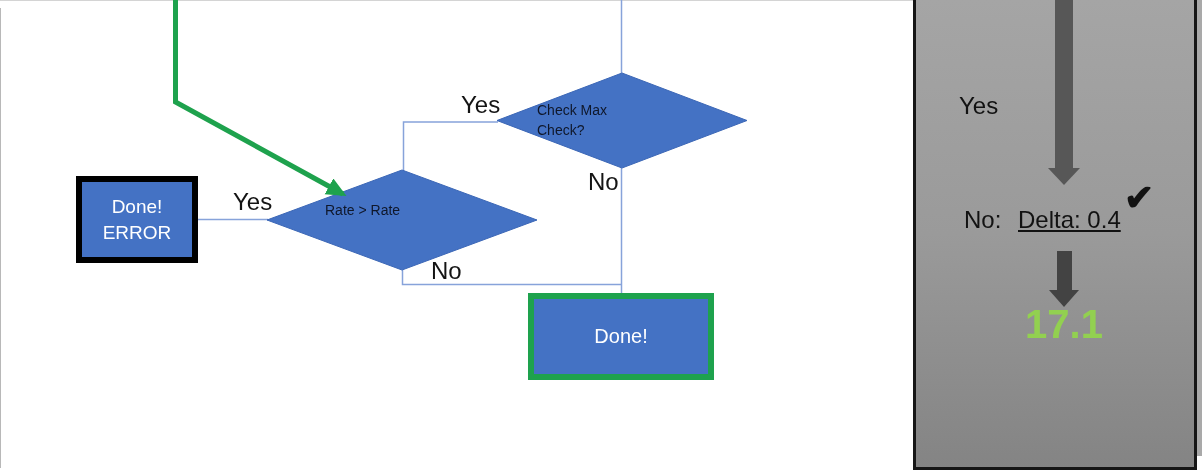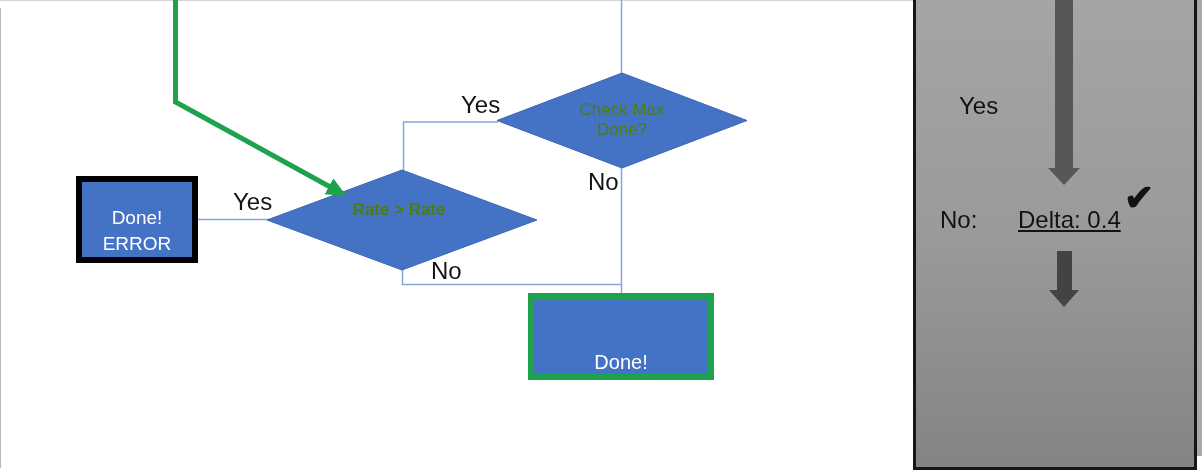--- a/index.html
+++ b/index.html
@@ -17,48 +17,48 @@
   .flow-label {
     position:absolute; font-size:24px; color:#141414; line-height:26px;
     white-space:nowrap;
   }
   .lbl-yes1 { left:461px; top:92px; }
   .lbl-no1  { left:588px; top:169px; }
   .lbl-yes2 { left:233px; top:189px; }
   .lbl-no2  { left:431px; top:258px; }
 
   .diamond-text {
-    position:absolute; width:170px; text-align:center;
-    color:#4d7c0f; font-size:17px; line-height:20px;
+    position:absolute; width:170px; 
+    color:#0f172a; font-size:14px; line-height:20px;
   }
   .dt1 { left:537px; top:100px; }
-  .dt2 { left:314px; top:200px;font-weight:bold; }
+  .dt2 { left:325px; top:200px; }
 
   .flow-box {
     position:absolute; background:#4472C4; color:#ffffff;
-    display:flex; flex-direction:column; align-items:center; justify-content:flex-end;
+    display:flex; flex-direction:column; align-items:center; justify-content:center;
     text-align:center;
   }
   .box-error {
     left:76px; top:176px; width:122px; height:87px;
     border:6px solid #000000; font-size:19px; line-height:26px;
   }
   .box-done {
     left:528px; top:293px; width:186px; height:87px;
     border:6px solid #1ea24d; font-size:20px;
   }
 
   .side-panel {
     position:absolute; left:913px; top:0; width:284px; height:470px;
     border-left:3px solid #161616; border-right:3px solid #161616; border-bottom:3px solid #161616;
     background:linear-gradient(180deg,#a5a5a5 0%,#9a9a9a 50%,#848484 100%);
   }
   .panel-text { position:absolute; color:#121212; font-size:24px; line-height:26px; white-space:nowrap; }
   .p-yes   { left:43px;  top:93px; }
-  .p-no    { left:24px;  top:207px; }
+  .p-no    { left:48px;  top:207px; }
   .p-delta { left:102px; top:207px;text-decoration:underline; }
   .p-check { left:208px; top:185px; font-size:36px; font-weight:bold; }
 
   .arrow-shaft { position:absolute; background:#575757; }
   .arrow-head  { position:absolute; width:0; height:0; }
   .big-shaft  { left:139px; top:0;     width:18px; height:169px; }
   .big-head   { left:132px; top:168px; border-left:16px solid transparent; border-right:16px solid transparent; border-top:17px solid #575757; }
   .small-shaft{ left:141px; top:251px; width:15px; height:40px; background:#434343; }
   .small-head { left:133px; top:290px; border-left:15px solid transparent; border-right:15px solid transparent; border-top:17px solid #434343; }
 
@@ -90,21 +90,21 @@
     <path d="M402.5,270 V284.5 H621" stroke="#87a3da" stroke-width="1.5" fill="none"></path>
 
     <polygon points="622,73 747,120.5 622,168 497,120.5" fill="#4472C4" stroke="#3c67b6" stroke-width="1"></polygon>
     <polygon points="402,170 537,220 402,270 267,220" fill="#4472C4" stroke="#3c67b6" stroke-width="1"></polygon>
 
     <path d="M175.5,-4 V102 L343,194" stroke="#1ea24d" stroke-width="5" fill="none" marker-end="url(#garrow)"></path>
   </svg>
 
   <div class="diamond-text dt1">
     <div>Check Max</div>
-    <div>Done?</div>
+    <div>Check?</div>
   </div>
   <div class="diamond-text dt2">
     <div>Rate &gt; Rate</div>
   </div>
 
   <div class="flow-label lbl-yes1">Yes</div>
   <div class="flow-label lbl-no1">No</div>
   <div class="flow-label lbl-yes2">Yes</div>
   <div class="flow-label lbl-no2">No</div>
 
@@ -122,17 +122,18 @@
 
     <div class="panel-text p-yes">Yes</div>
 
     <div class="panel-text p-no">No:</div>
     <div class="panel-text p-delta">Delta: 0.4</div>
     <div class="panel-text p-check">✔</div>
 
     <div class="arrow-shaft small-shaft"></div>
     <div class="arrow-head small-head"></div>
 
+    <div class="p-result">17.1</div>
   </div>
 
   <div class="right-strip"></div>
 
 </div>
 
 </body></html>

